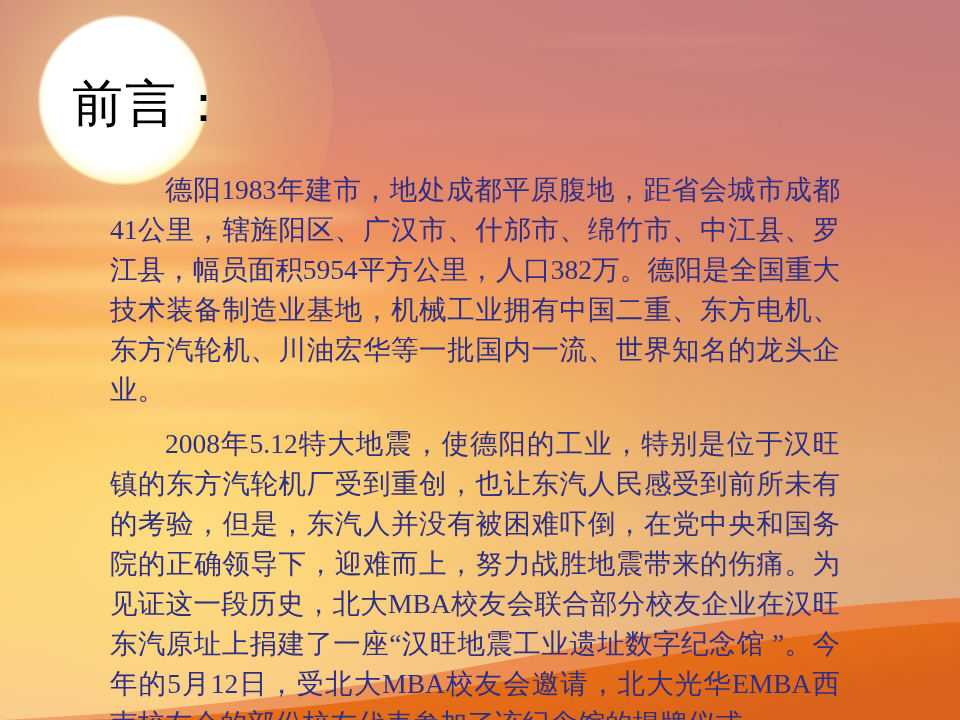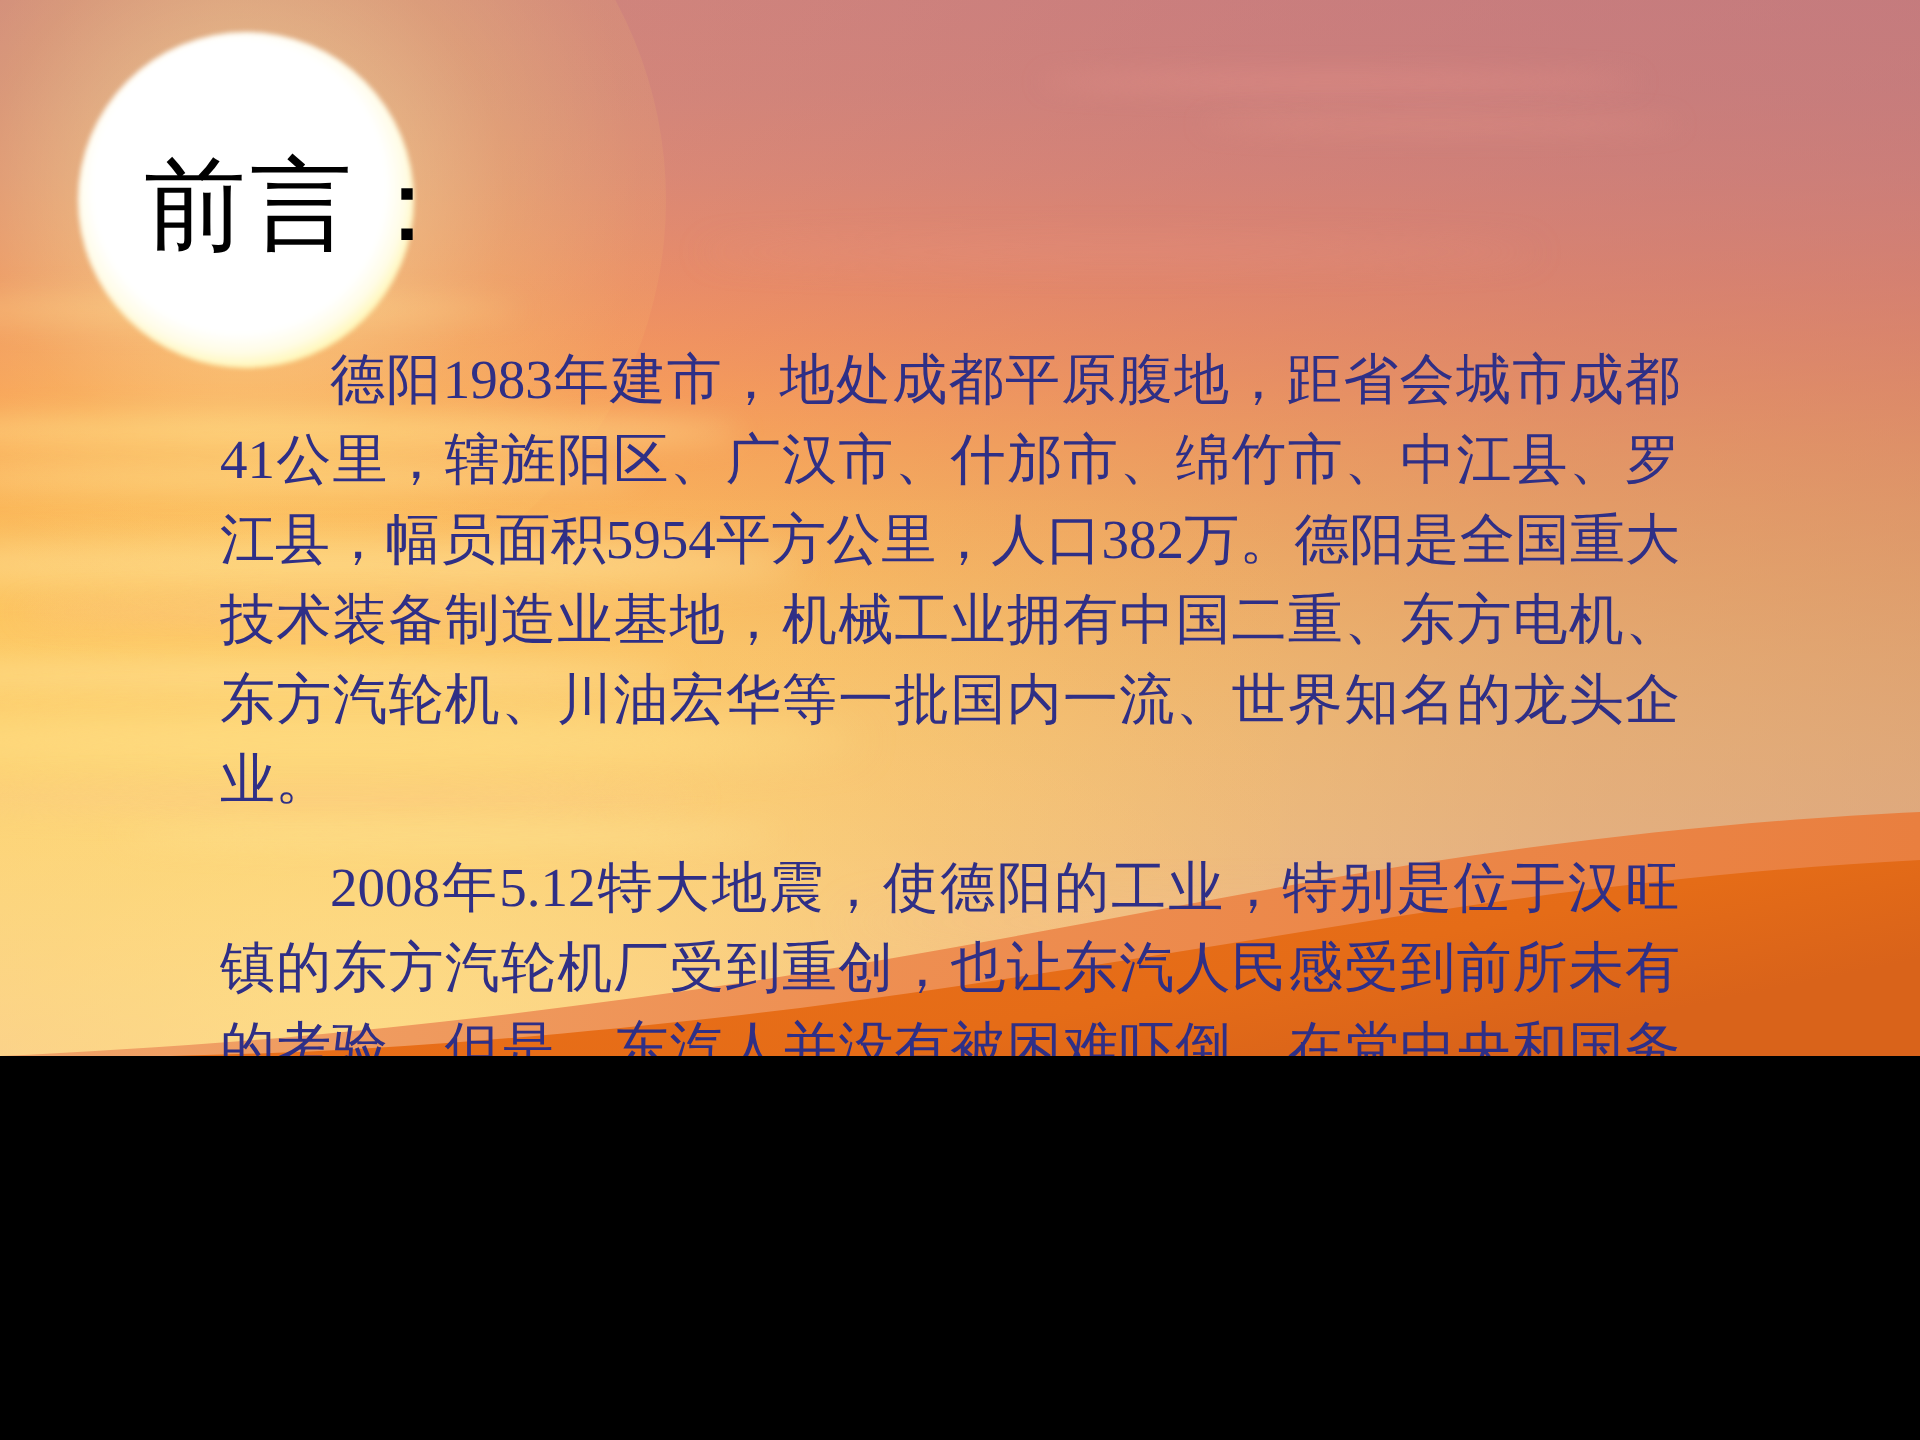--- a/index.html
+++ b/index.html
@@ -8,21 +8,21 @@
     padding: 0;
     background: #000;
   }
   body {
     font-family: "Liberation Serif", "DejaVu Serif", serif;
   }
 
   #slide {
     position: relative;
     width: 960px;
-    height: 528px;
+    height: 720px;
     overflow: hidden;
     background: #d08a86;
   }
 
   
   .sky-base {
     position: absolute;
     inset: 0;
     background:
       linear-gradient(to bottom,

